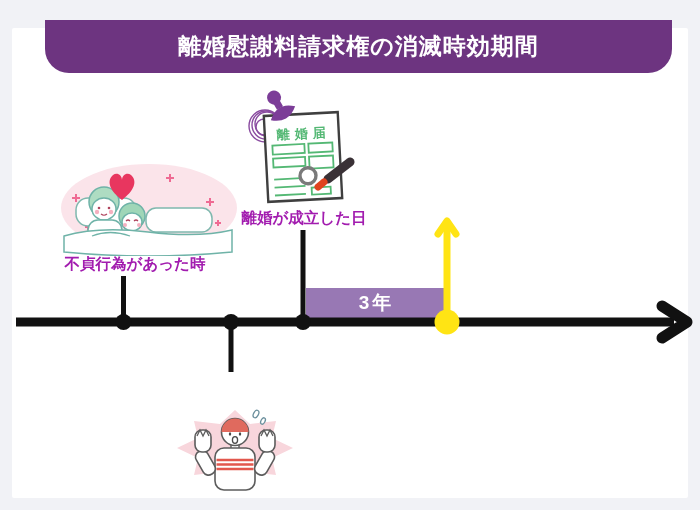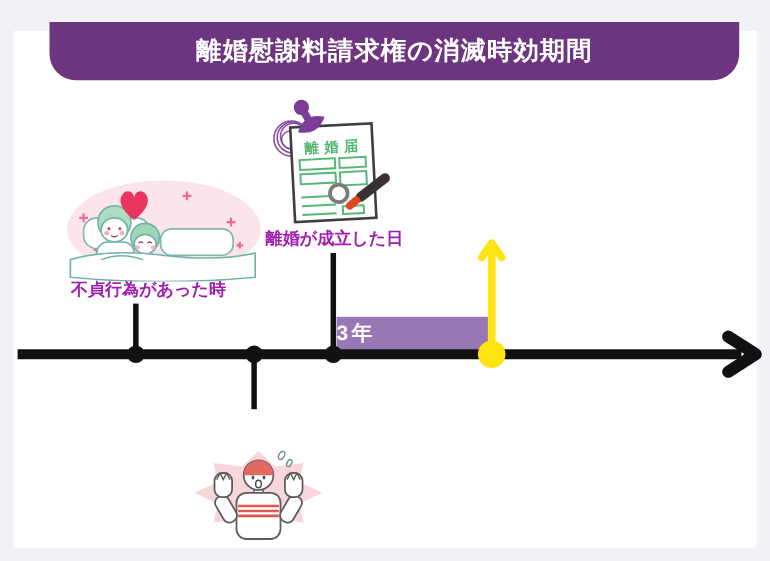--- a/index.html
+++ b/index.html
@@ -24,21 +24,21 @@
   }
   .evt-label{
     position:absolute;width:200px;text-align:center;
     font-size:15.5px;font-weight:700;color:#a21caf;line-height:20px;
   }
   .label-infidelity{left:35px;top:254px;}
   .label-divorce{left:204px;top:208px;}
   .label-knew{left:129px;top:368px;}
   .period-bar{
     position:absolute;left:306px;top:288px;width:141px;height:30px;
-    background:#9878b4;display:flex;align-items:center;justify-content:flex-start;
+    background:#9878b4;display:flex;align-items:center;justify-content:center;
   }
   .period-bar span{color:#ffffff;font-size:19px;font-weight:700;letter-spacing:3px;}
   .balloon{
     position:absolute;left:372px;top:156px;width:158px;height:62px;
     background:#ffe414;border-radius:50%;
     display:flex;align-items:center;justify-content:center;
   }
   .balloon span{color:#151515;font-size:21px;font-weight:700;letter-spacing:1px;}
   .illus{position:absolute;}
   .timeline-layer{position:absolute;left:0;top:0;pointer-events:none;}

